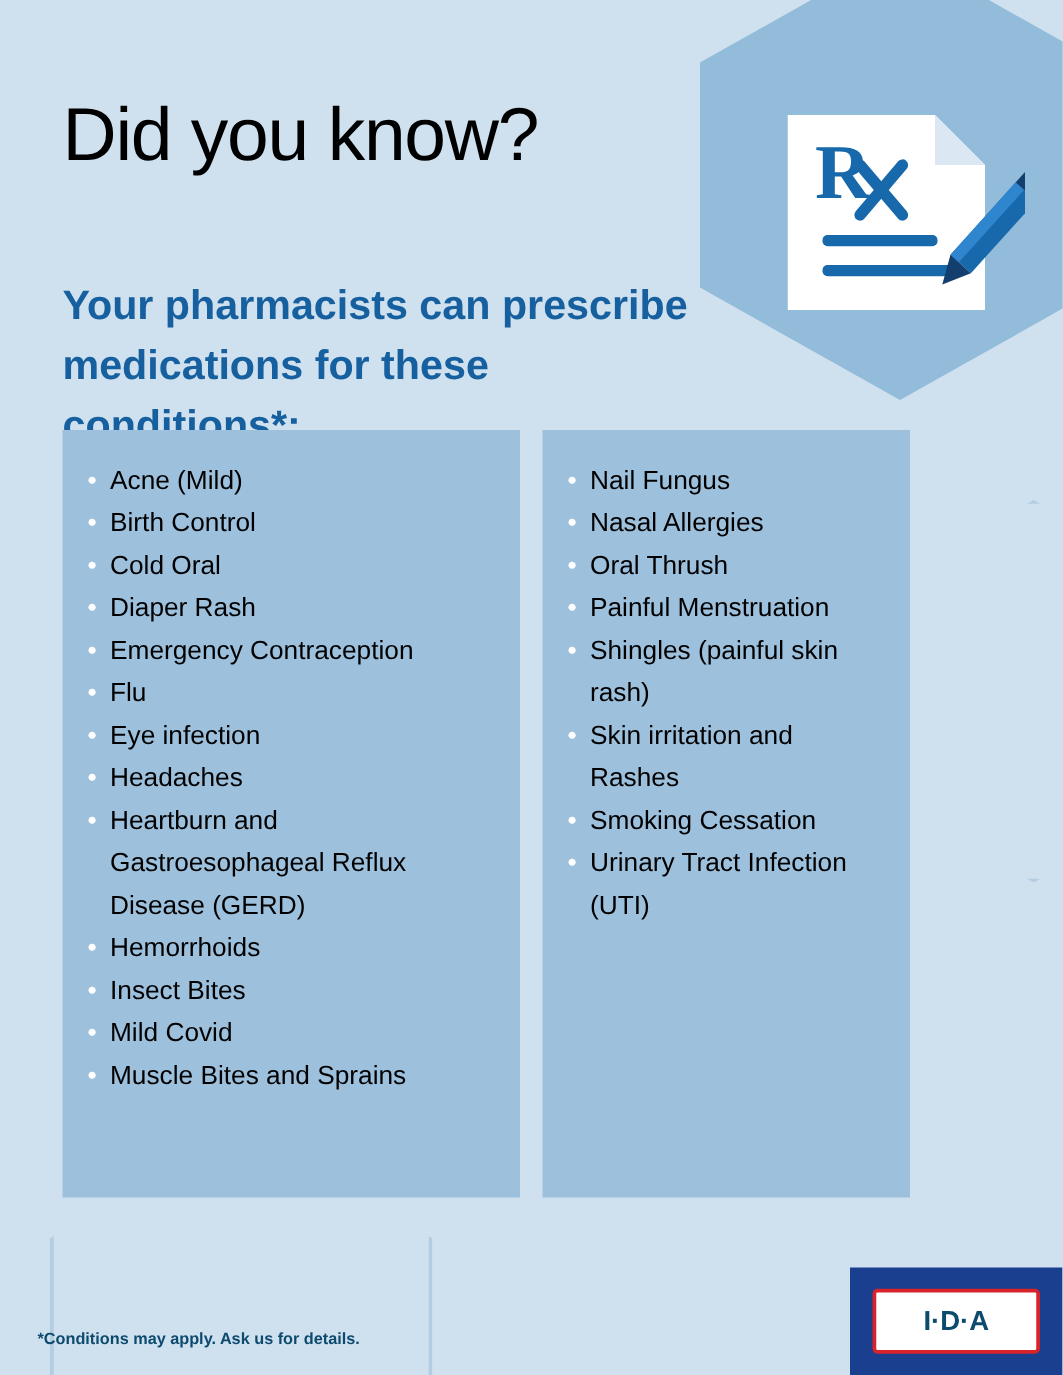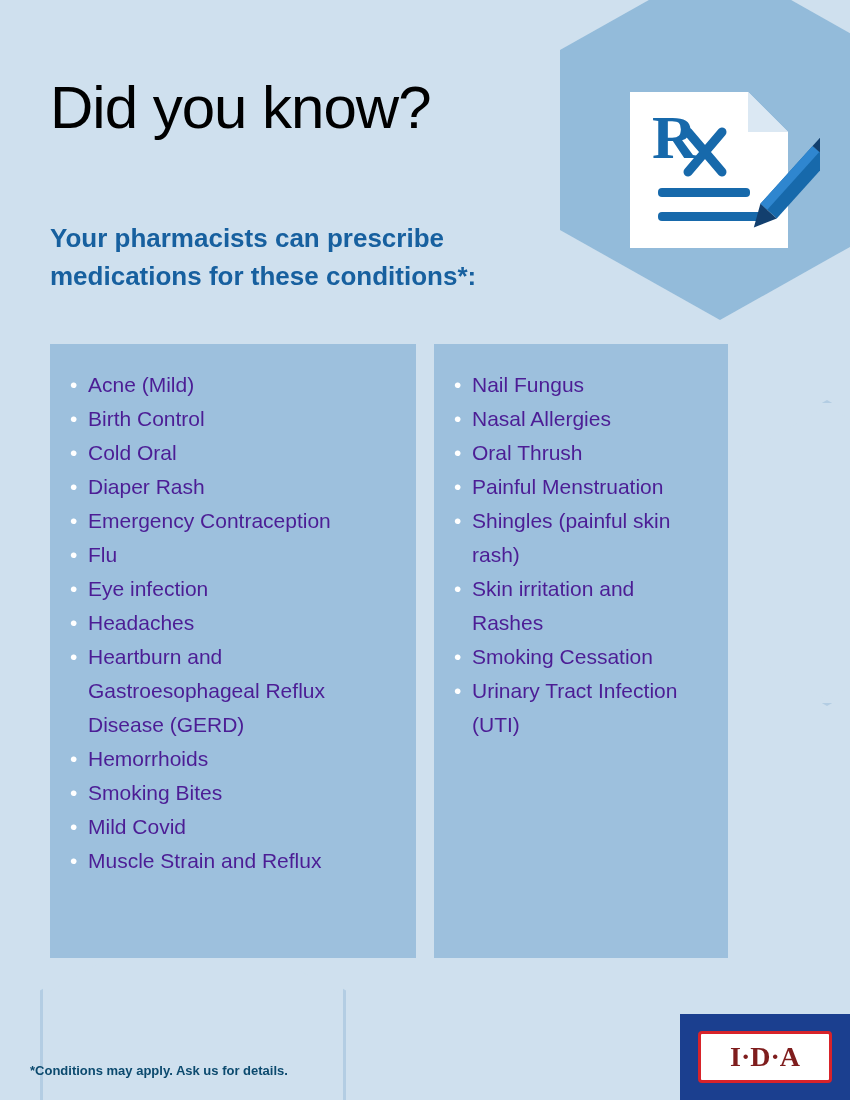--- a/index.html
+++ b/index.html
@@ -70,21 +70,21 @@
     font-weight: normal;
     color: #000000;
     letter-spacing: -1px;
     line-height: 1;
   }
   .subhead {
     position: absolute;
     top: 220px;
     left: 50px;
     width: 540px;
-    font-size: 26px;
+    font-size: 33px;
     font-weight: bold;
     color: #17609f;
     line-height: 1.45;
   }
 
   
   .rx-art {
     position: absolute;
     top: 80px;
     right: 30px;
@@ -113,21 +113,21 @@
   .col-right {
     width: 294px;
     height: 614px;
   }
   ul.cond-list {
     list-style: none;
     margin: 0;
     padding: 0;
   }
   ul.cond-list li {
-    color: #4c1d95;
+    color: #000000;
     font-size: 21px;
     line-height: 1.62;
     padding-left: 20px;
     position: relative;
   }
   ul.cond-list li::before {
     content: "\2022";
     position: absolute;
     left: 2px;
     top: 0;
@@ -161,25 +161,25 @@
     width: 128px;
     height: 46px;
     background: #ffffff;
     border: 3px solid #d8232a;
     border-radius: 4px;
     display: flex;
     align-items: center;
     justify-content: center;
   }
   .logo-text {
-    color: #7f1d1d;
-    font-size: 28px;
+    color: #0c4a6e;
+    font-size: 22px;
     font-weight: bold;
     letter-spacing: 0px;
-    font-family: Liberation Serif, serif;
+    font-family: Liberation Sans, sans-serif;
   }
 </style>
 </head>
 <body>
 
 <div class="hex hex-top"></div>
 <div class="hex hex-right-outline"></div>
 <div class="hex hex-bottom-outline"></div>
 
 <div class="headline">Did you know?</div>
@@ -214,23 +214,23 @@
       <li>Acne (Mild)</li>
       <li>Birth Control</li>
       <li>Cold Oral</li>
       <li>Diaper Rash</li>
       <li>Emergency Contraception</li>
       <li>Flu</li>
       <li>Eye infection</li>
       <li>Headaches</li>
       <li>Heartburn and Gastroesophageal Reflux Disease (GERD)</li>
       <li>Hemorrhoids</li>
-      <li>Smoking Bites</li>
+      <li>Insect Bites</li>
       <li>Mild Covid</li>
-      <li>Muscle Strain and Reflux</li>
+      <li>Muscle Bites and Sprains</li>
     </ul>
   </div>
   <div class="col col-right">
     <ul class="cond-list">
       <li>Nail Fungus</li>
       <li>Nasal Allergies</li>
       <li>Oral Thrush</li>
       <li>Painful Menstruation</li>
       <li>Shingles (painful skin rash)</li>
       <li>Skin irritation and Rashes</li>

